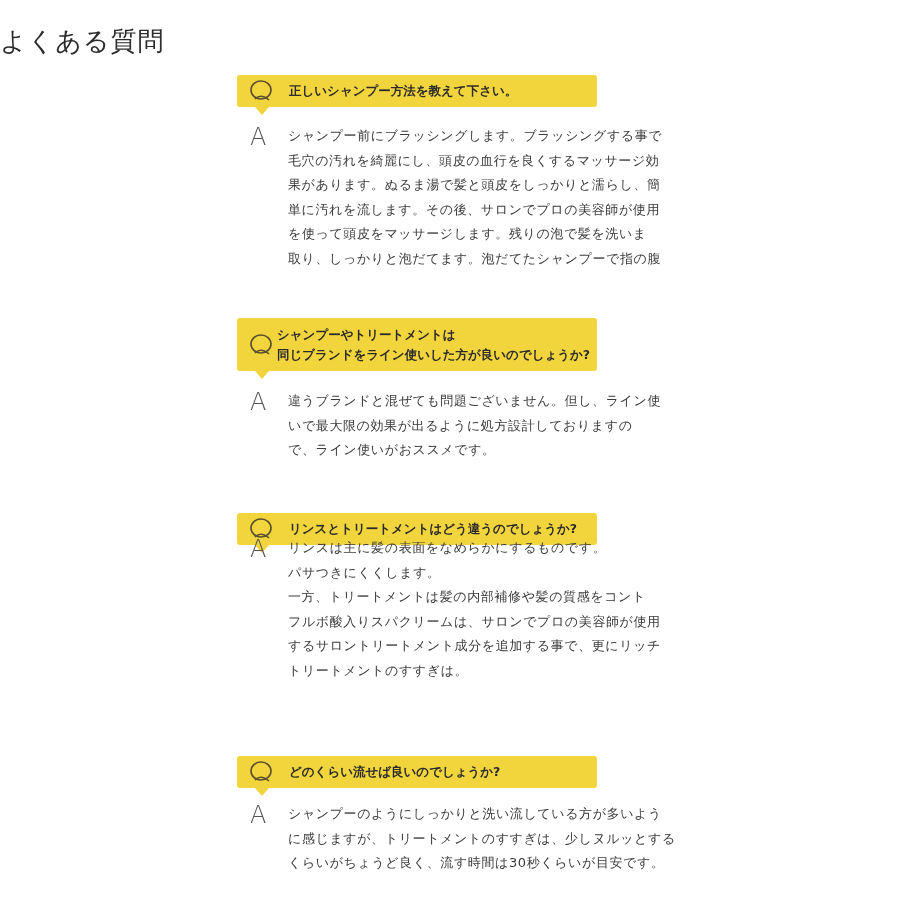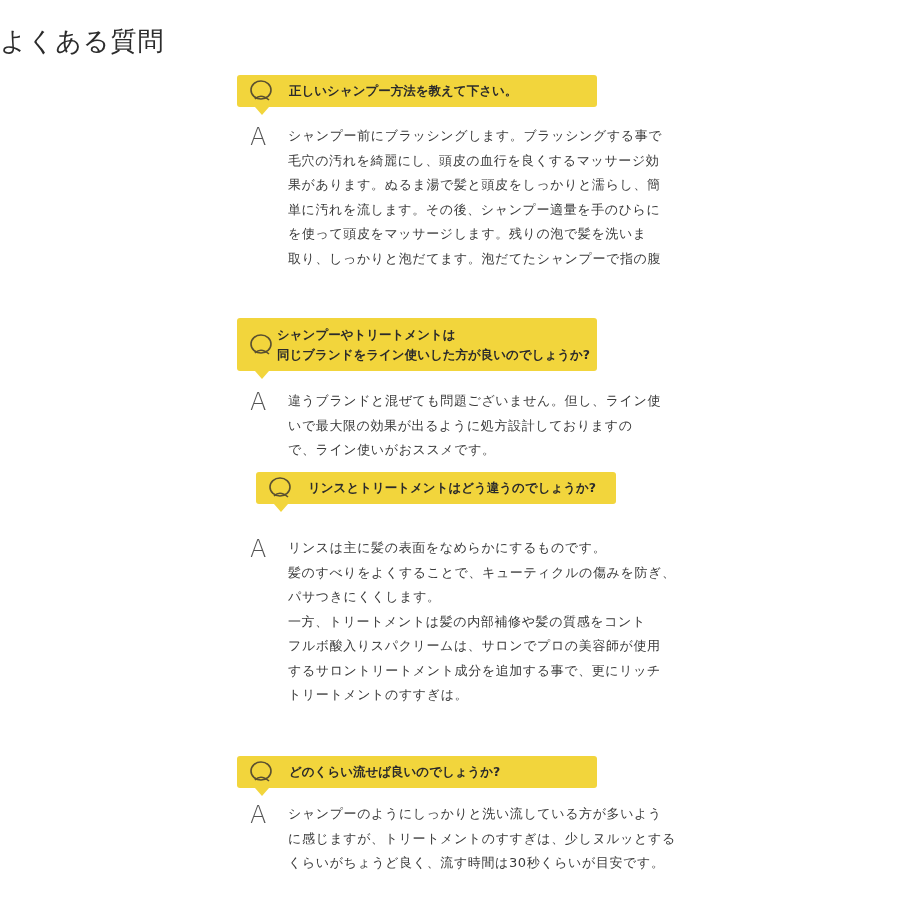--- a/index.html
+++ b/index.html
@@ -36,21 +36,21 @@
   <div class="qtext">
       <div>正しいシャンプー方法を教えて下さい。</div>
     </div>
 </div>
 <div class="ans" style="top:124px;">
   <div class="aletter">A</div>
   <div class="atext">
     <div>シャンプー前にブラッシングします。ブラッシングする事で</div>
     <div>毛穴の汚れを綺麗にし、頭皮の血行を良くするマッサージ効</div>
     <div>果があります。ぬるま湯で髪と頭皮をしっかりと濡らし、簡</div>
-    <div>単に汚れを流します。その後、シャンプー適量を手のひらに</div>
+    <div>単に汚れを流します。その後、サロンでプロの美容師が使用</div>
     <div>を使って頭皮をマッサージします。残りの泡で髪を洗いま</div>
     <div>取り、しっかりと泡だてます。泡だてたシャンプーで指の腹</div>
   </div>
 </div>
 
 <div class="qbar" style="top:318px;height:53px;padding-left:40px;">
   <svg class="qicon" viewBox="0 0 24 24">
       <ellipse cx="12" cy="11" rx="10" ry="9" fill="none" stroke="#5a5030" stroke-width="1.6"></ellipse>
       <path d="M6 20 Q12 14 20 21" fill="none" stroke="#5a5030" stroke-width="1.6"></path>
     </svg>
@@ -61,34 +61,33 @@
 </div>
 <div class="ans" style="top:389px;">
   <div class="aletter">A</div>
   <div class="atext">
     <div>違うブランドと混ぜても問題ございません。但し、ライン使</div>
     <div>いで最大限の効果が出るように処方設計しておりますの</div>
     <div>で、ライン使いがおススメです。</div>
   </div>
 </div>
 
-<div class="qbar" style="top:472px;height:32px;margin-left:19px;">
+<div class="qbar" style="top:513px;height:32px;">
   <svg class="qicon" viewBox="0 0 24 24">
       <ellipse cx="12" cy="11" rx="10" ry="9" fill="none" stroke="#5a5030" stroke-width="1.6"></ellipse>
       <path d="M6 20 Q12 14 20 21" fill="none" stroke="#5a5030" stroke-width="1.6"></path>
     </svg>
   <div class="qtext">
       <div>リンスとトリートメントはどう違うのでしょうか?</div>
     </div>
 </div>
 <div class="ans" style="top:536px;">
   <div class="aletter">A</div>
   <div class="atext">
     <div>リンスは主に髪の表面をなめらかにするものです。</div>
-    <div>髪のすべりをよくすることで、キューティクルの傷みを防ぎ、</div>
     <div>パサつきにくくします。</div>
     <div>一方、トリートメントは髪の内部補修や髪の質感をコント</div>
     <div>フルボ酸入りスパクリームは、サロンでプロの美容師が使用</div>
     <div>するサロントリートメント成分を追加する事で、更にリッチ</div>
     <div>トリートメントのすすぎは。</div>
   </div>
 </div>
 
 <div class="qbar" style="top:721px;height:32px;margin-top:35px;">
   <svg class="qicon" viewBox="0 0 24 24">

